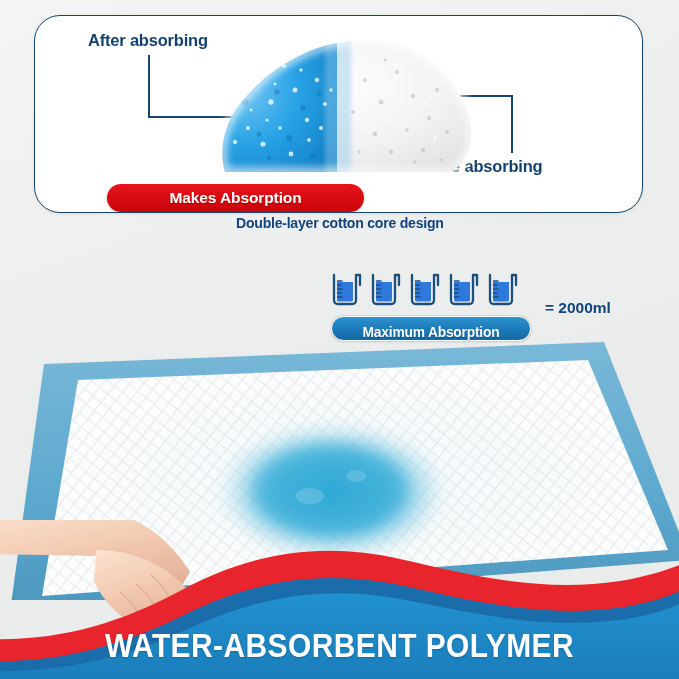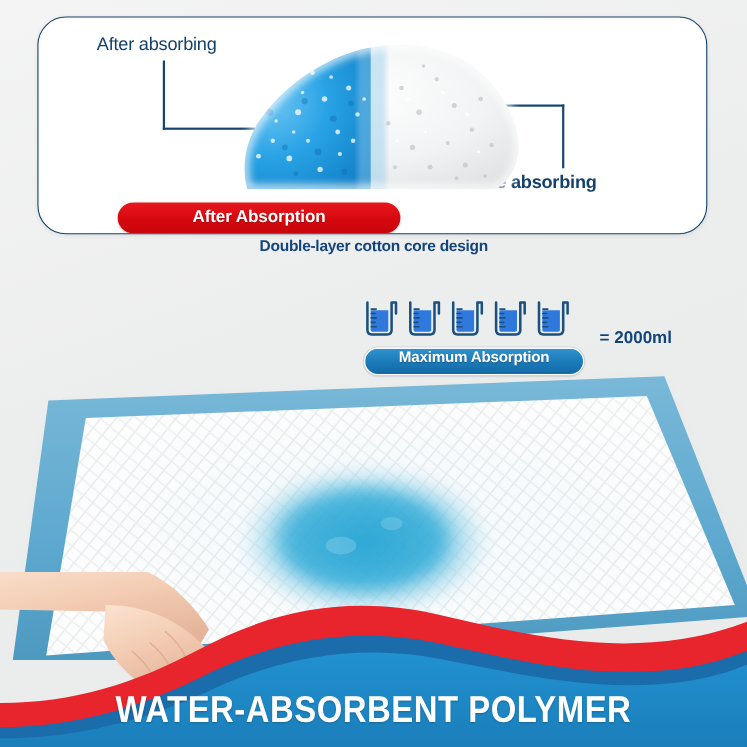--- a/index.html
+++ b/index.html
@@ -19,21 +19,21 @@
   .compare-card{
     position:absolute;left:34px;top:15px;width:607px;height:196px;
     background:#ffffff;
     border:1.6px solid #15436f;
     border-radius:26px;
     box-shadow:0 1px 4px rgba(0,0,0,.07);
     overflow:hidden;
   }
   .label-after{
     position:absolute;left:53px;top:15px;
-    font-size:16.5px;font-weight:normal;color:#14416c;
+    font-size:16.5px;font-weight:bold;color:#14416c;
     letter-spacing:-.2px;white-space:nowrap;
   }
   .label-before{
     position:absolute;left:374px;top:141px;
     font-size:16.5px;font-weight:bold;color:#14416c;
     letter-spacing:-.2px;white-space:nowrap;
   }
   .leader{position:absolute;background:#16466f;}
   
   .lead-a-v{left:113px;top:39px;width:2px;height:63px;}
@@ -78,21 +78,21 @@
   .ml-eq{
     position:absolute;left:545px;top:299px;
     font-size:15.5px;font-weight:bold;color:#12457c;white-space:nowrap;
   }
   .badge-max{
     position:absolute;left:331px;top:316px;width:198px;height:23px;
     background:linear-gradient(180deg,#2f93cd 0%,#1a79b8 55%,#1569a6 100%);
     border:1.4px solid #ffffff;
     border-radius:13px;
     box-shadow:0 0 0 1px #cfd6da, 0 1px 2px rgba(0,0,0,.2);
-    display:flex;align-items:flex-start;justify-content:center;
+    display:flex;align-items:flex-end;justify-content:center;
   }
   .badge-max span{
     color:#fff;font-size:13.8px;font-weight:bold;letter-spacing:-.2px;
     text-shadow:0 1px 1px rgba(0,0,0,.3);
   }
 
   
   .scene{position:absolute;left:0;top:300px;width:679px;height:379px;overflow:hidden;}
   .pad{position:absolute;left:0;top:0;width:679px;height:300px;}
 
@@ -224,21 +224,21 @@
           </g>
         </g>
 
         <path d="M 40 140 C 34 120 38 96 52 76 C 66 56 88 36 118 22
                  C 150 7 190 4 222 16 C 254 28 276 56 284 84
                  C 291 110 282 130 266 140 Z" fill="none" stroke="#ffffff" stroke-width="7" filter="url(#softer)" opacity=".85"></path>
       </svg>
     </div>
 
     <div class="badge-rapid">
-      <span>After Absorption</span>
+      <span>Makes Absorption</span>
     </div>
   </div>
 
   <div class="desc">
     <div>Double-layer cotton core design</div>
   </div>
 
   <div class="beaker-row" id="beaker-row">
       <svg class="beaker" viewBox="0 0 31 36">
         <path d="M3 5 L3 30 Q3 34 7 34 L21 34 Q25 34 25 30 L25 5 L29 5 L29 15" fill="none" stroke="#1b4f7e" stroke-width="2.3" stroke-linecap="round" stroke-linejoin="round"></path>

